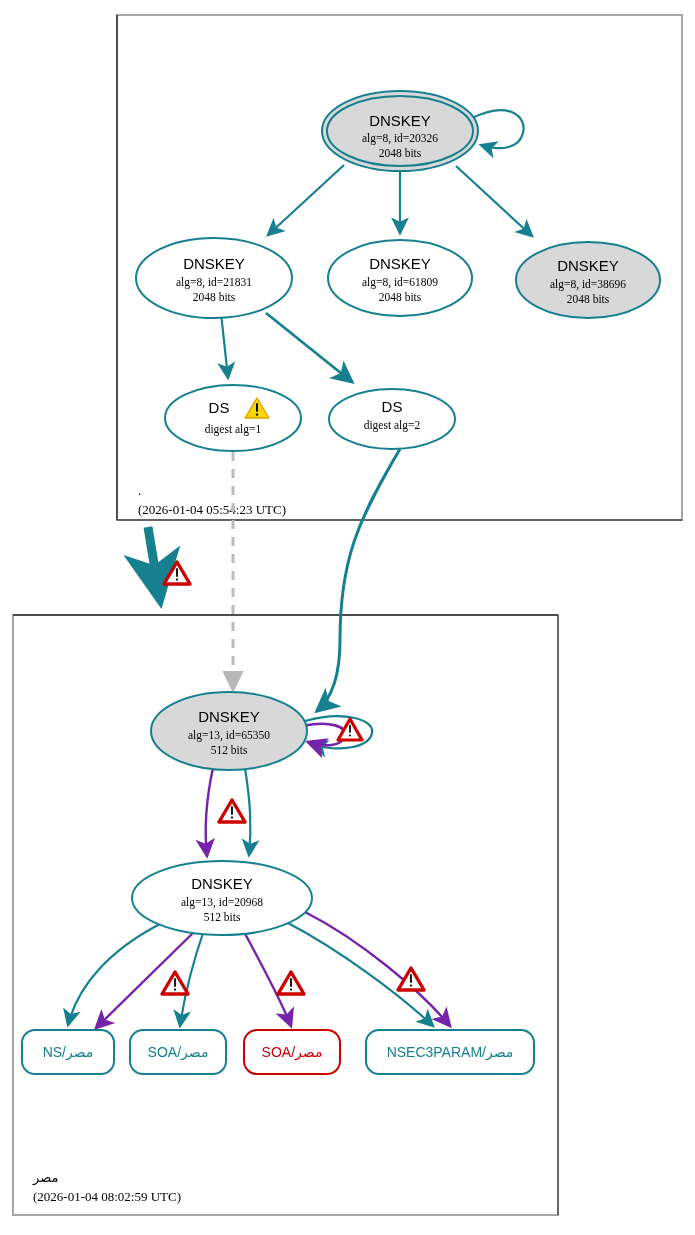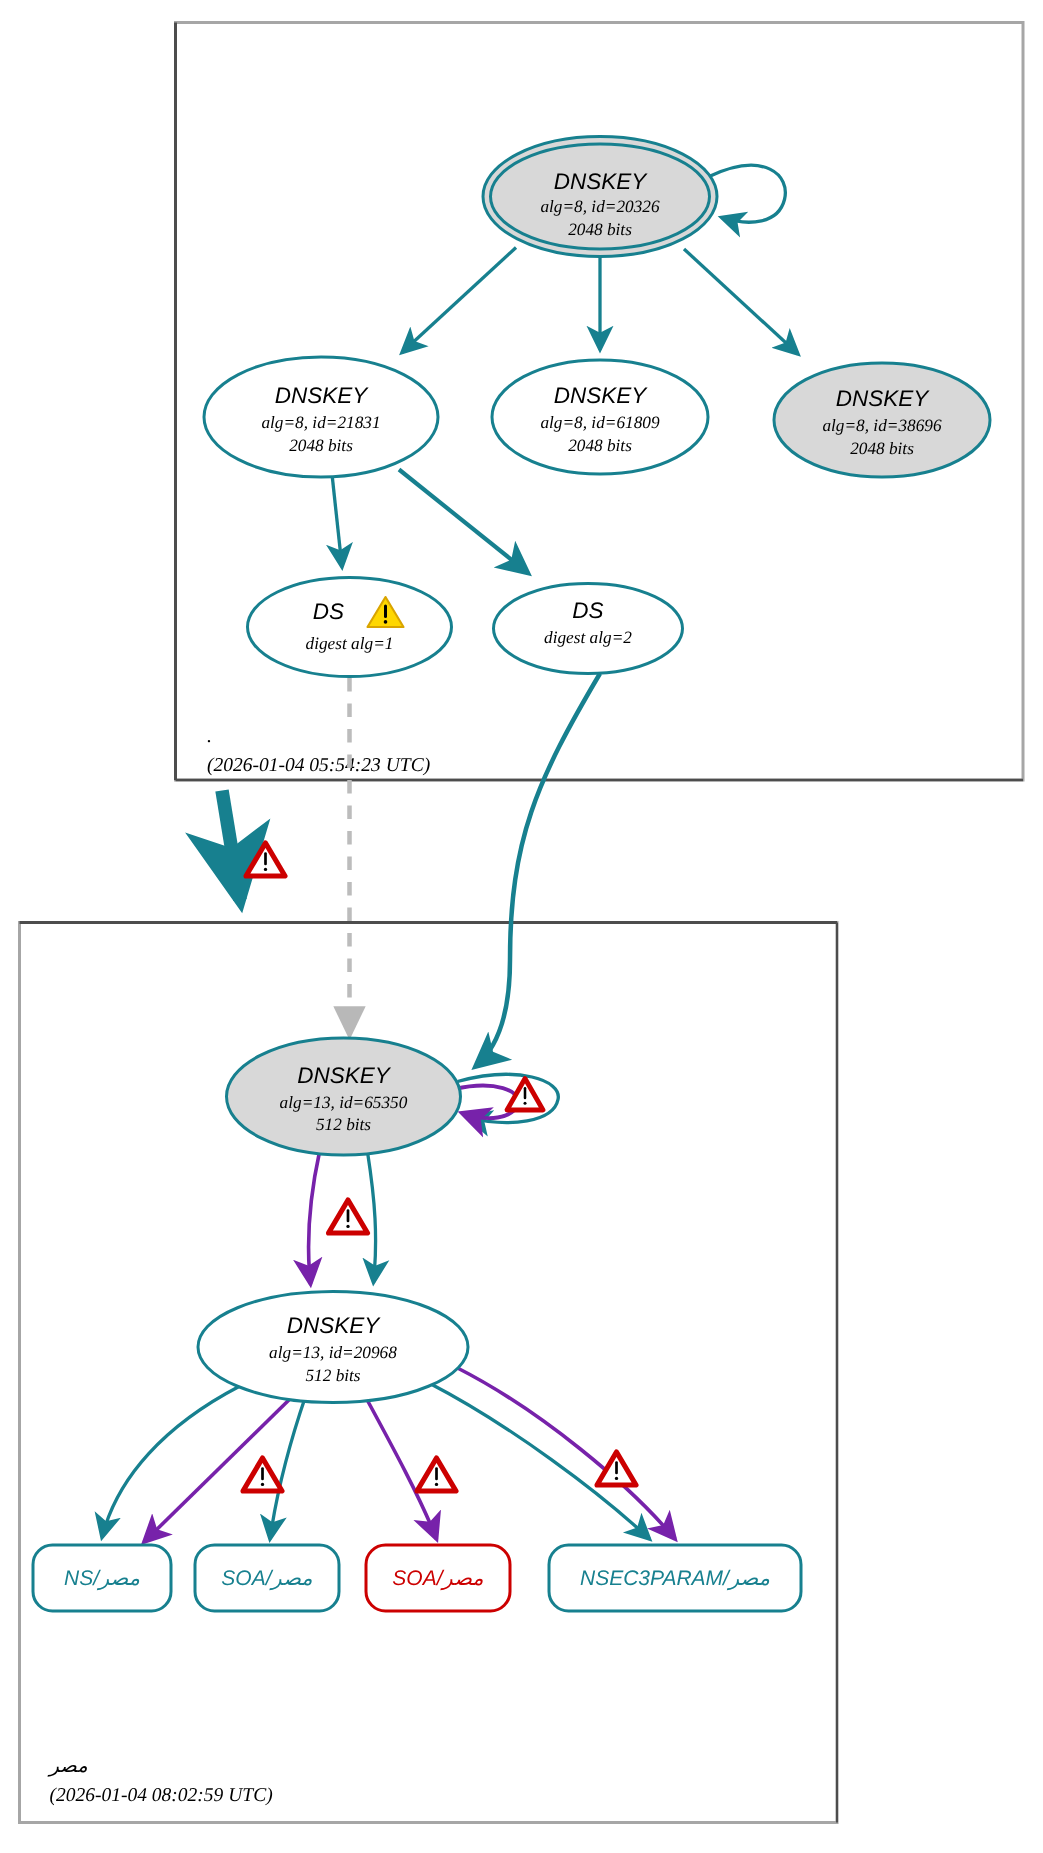--- a/index.html
+++ b/index.html
@@ -1,18 +1,18 @@
 <!DOCTYPE html>
 <html><head>
 <meta charset="utf-8">
 <style>
   html,body{margin:0;padding:0;background:#ffffff;}
   body{width:695px;height:1235px;position:relative;overflow:hidden;
        font-family:"Liberation Sans","DejaVu Sans",sans-serif;}
-  #stage{position:absolute;left:0;top:0;width:626px;height:1235px;font-style:italic;}
+  #stage{position:absolute;left:0;top:0;width:626px;height:1235px;}
   svg#graph{position:absolute;left:0;top:0;width:695px;height:1235px;}
   text{ dominant-baseline:middle; }
   .t-main{font-family:"Liberation Sans","DejaVu Sans",sans-serif;font-size:15px;fill:#000;}
   .t-sub{font-family:"Liberation Serif","DejaVu Serif",serif;font-size:11.5px;fill:#000;}
   .t-rr{font-family:"Liberation Sans","DejaVu Sans",sans-serif;font-size:14px;fill:#17808f;}
   .t-rr-bad{font-family:"Liberation Sans","DejaVu Sans",sans-serif;font-size:14px;fill:#cc0000;}
   .t-zone{font-family:"Liberation Serif","DejaVu Serif",serif;font-size:13px;fill:#000;}
   .t-zone-ar{font-family:"DejaVu Sans","Liberation Sans",sans-serif;font-size:13px;fill:#000;}
 </style>
 </head>

